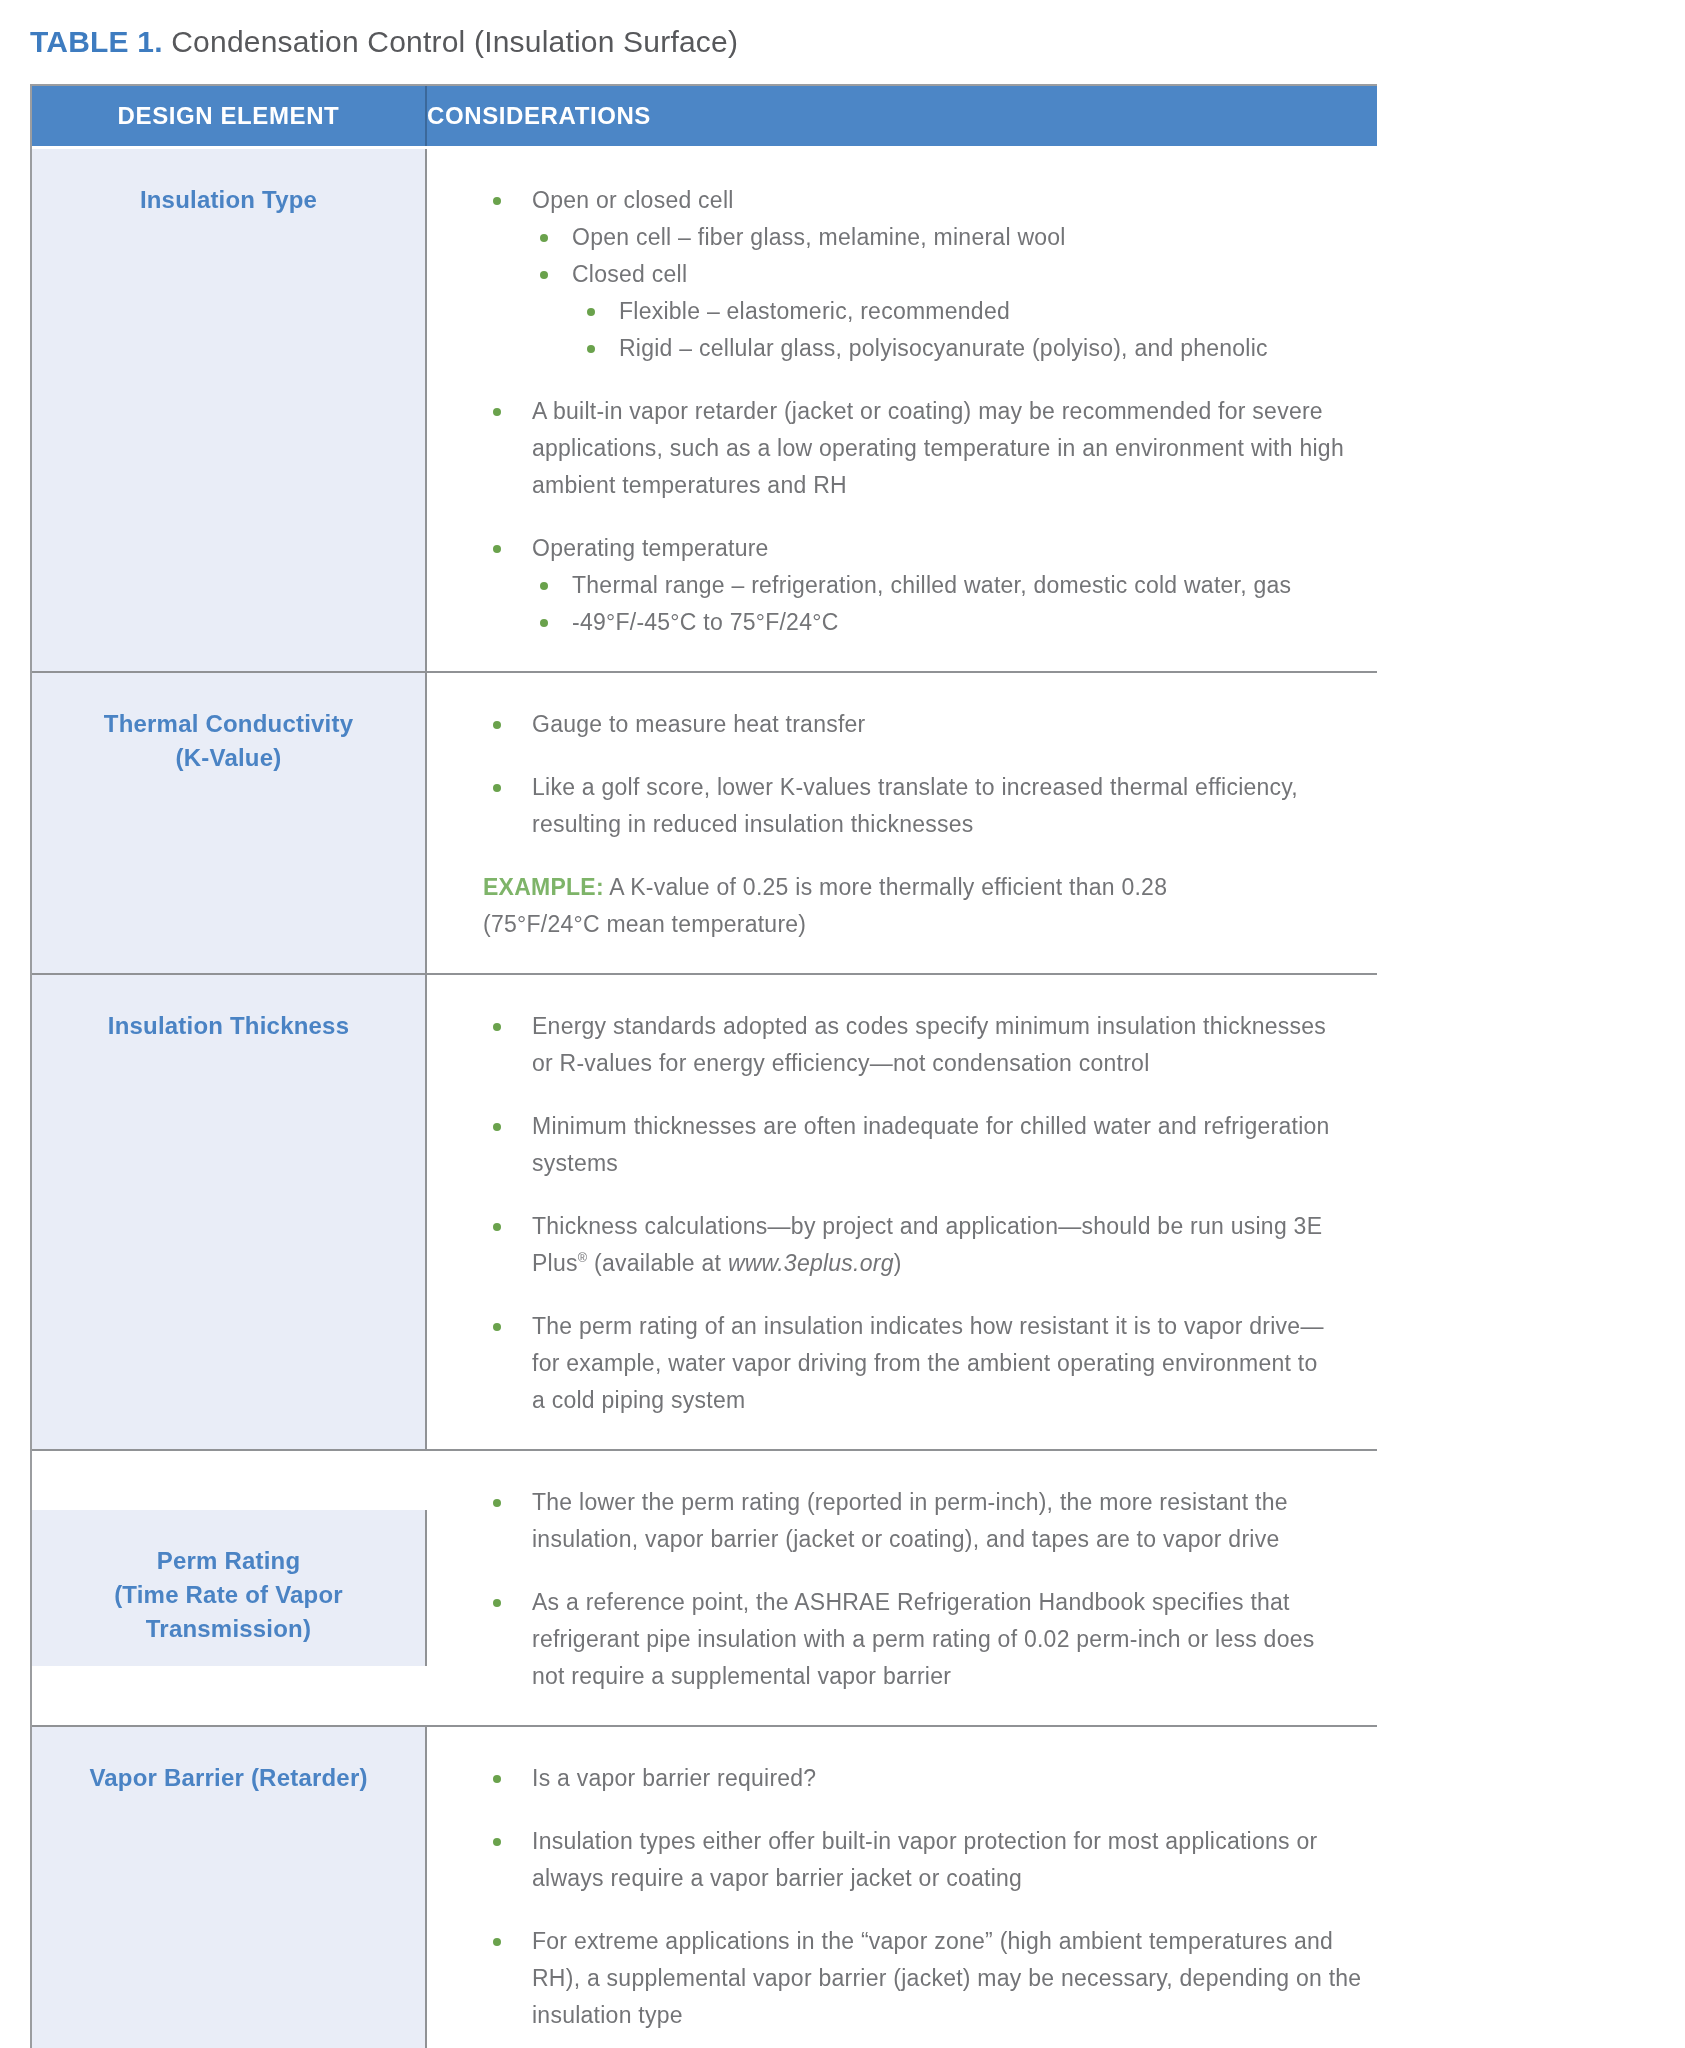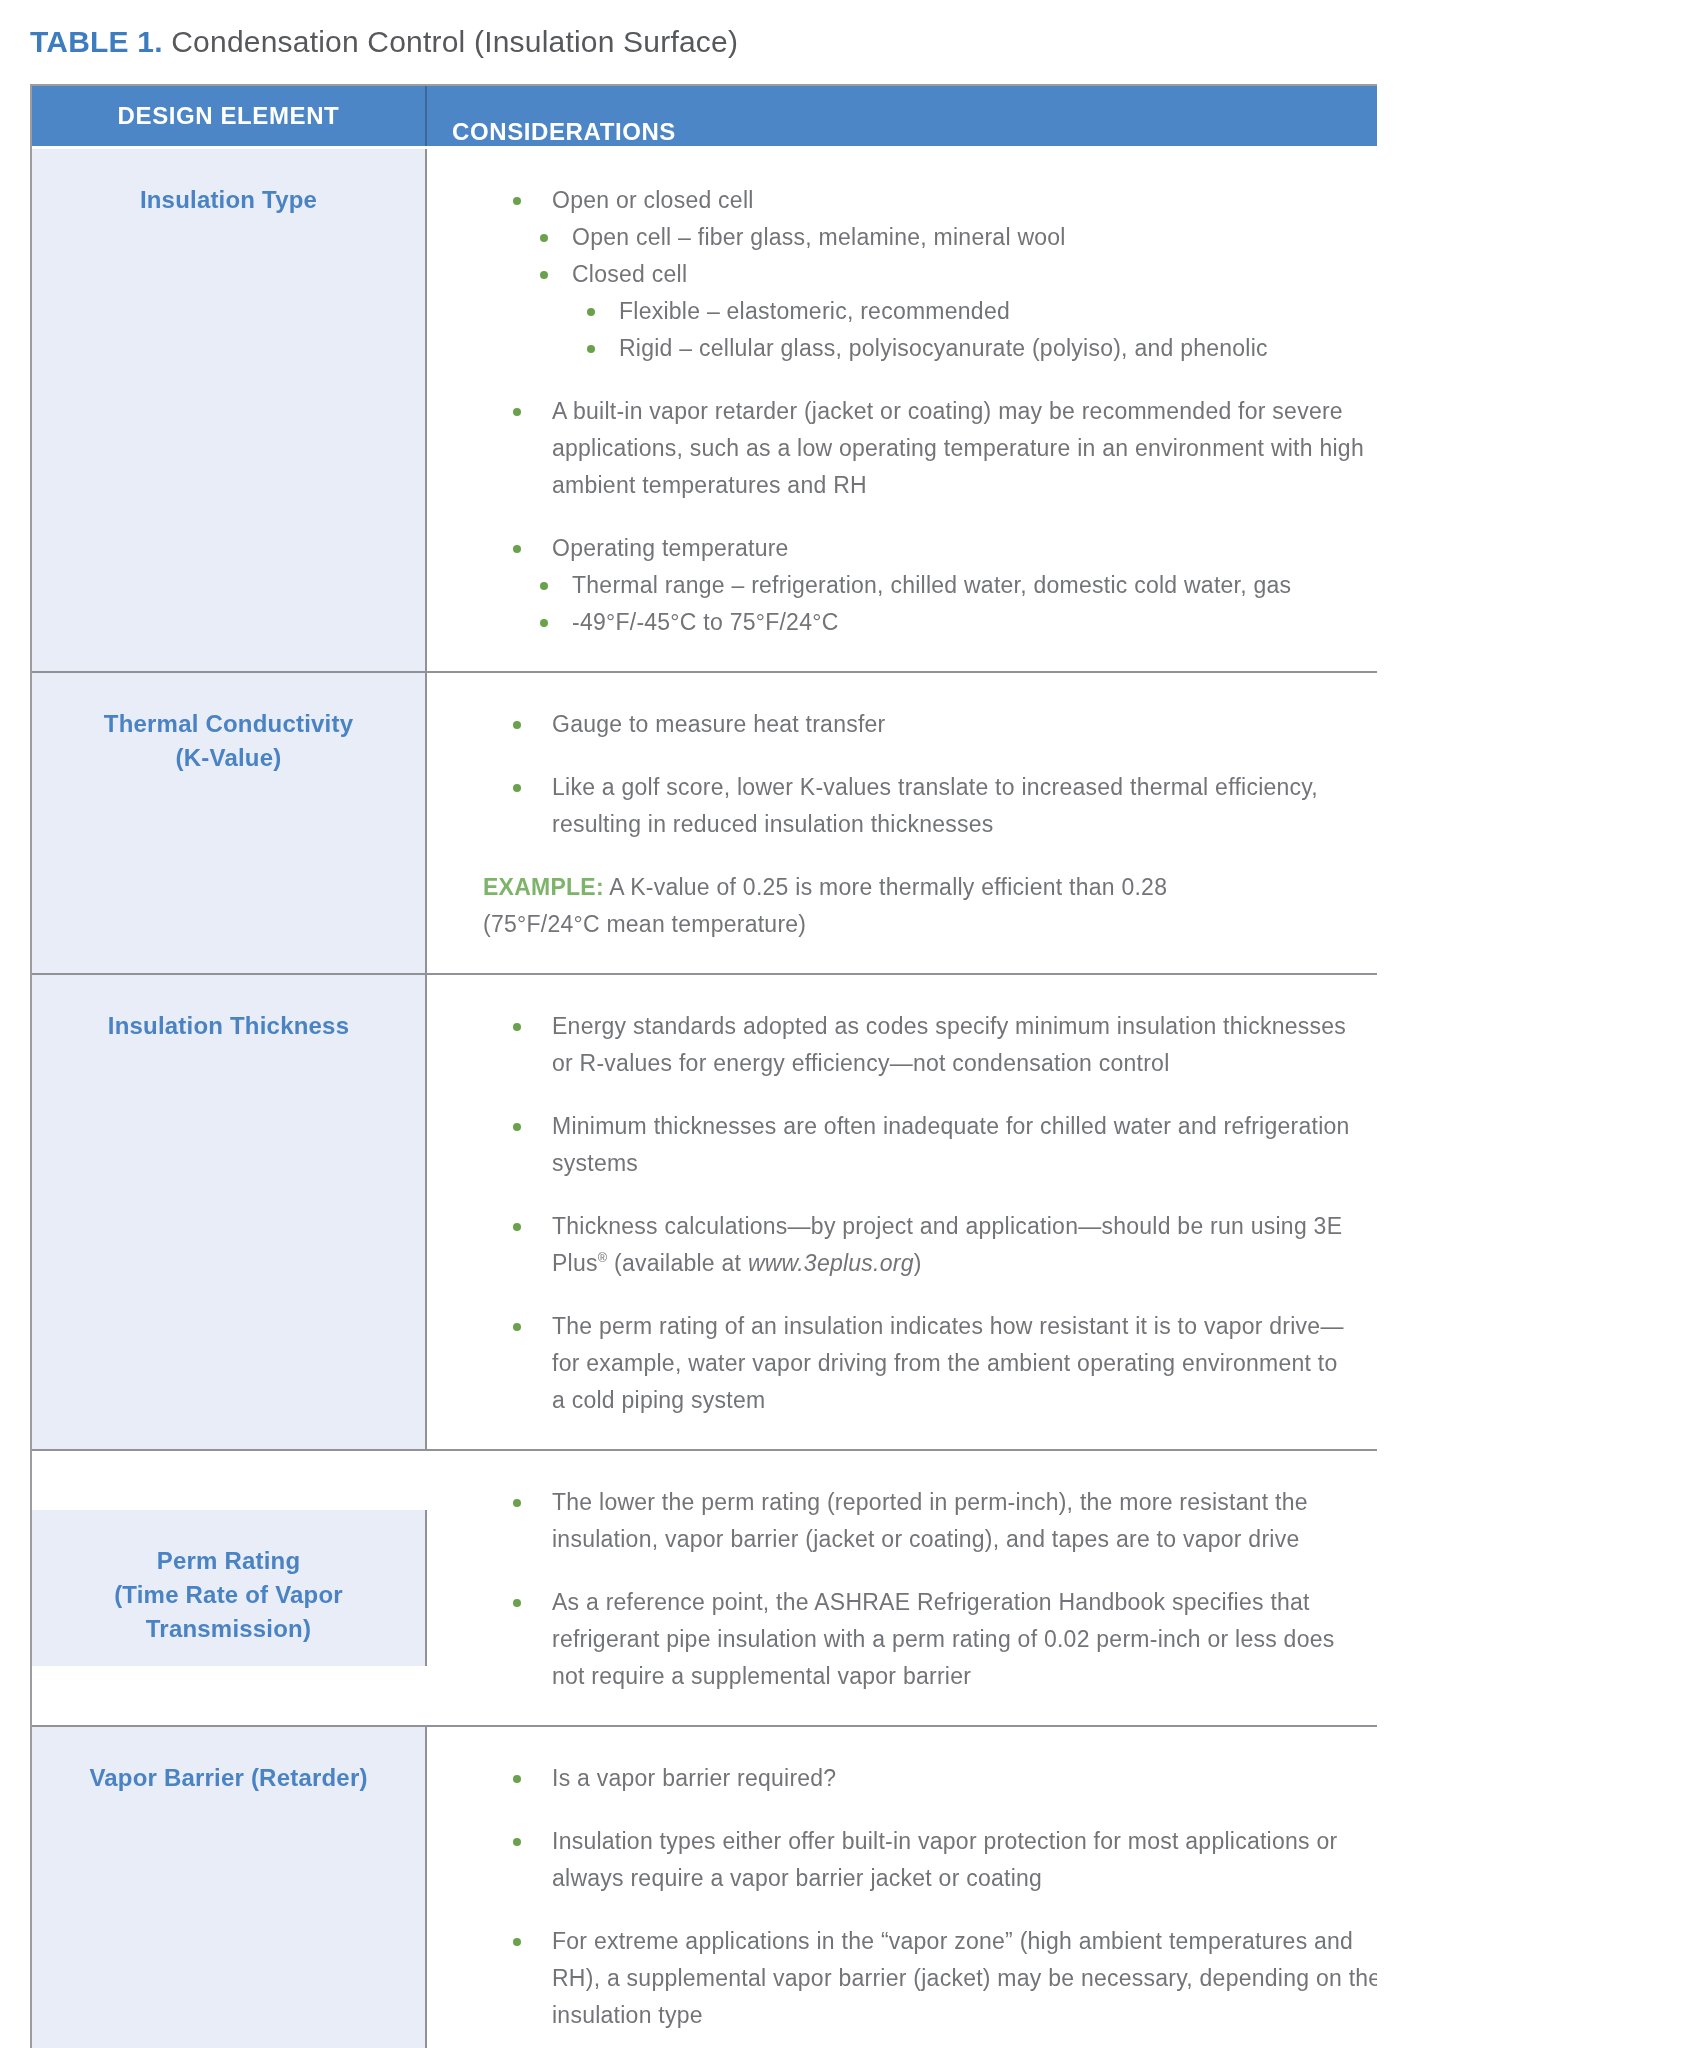--- a/index.html
+++ b/index.html
@@ -13,23 +13,22 @@
   .title-label{color:var(--title_blue);font-weight:bold;}
   .title-text{color:var(--title_gray);font-weight:400;}
 
   .table{
     width:1625px;box-sizing:border-box;
     border:2px solid var(--outer_border);
     background:#ffffff;
   }
   .thead{
     display:flex;background:var(--header_bg);
-    height:60px;align-items:flex-end;
+    height:60px;align-items:center;
     border-bottom:3px solid #ffffff;
-    gap:25px;
   }
   .th{
     color:var(--header_text);font-size:24px;font-weight:bold;letter-spacing:0.6px;
     box-sizing:border-box;
   }
   .th1{width:395px;flex:none;text-align:center;border-right:2px solid rgba(0,0,0,0.22);align-self:stretch;display:flex;align-items:center;justify-content:center;}
   .th2{flex:1;}
 
   .tr{display:flex;border-top:2px solid var(--border_gray);}
   .tr:first-child{border-top:none;}
@@ -47,21 +46,21 @@
   .content-cell{
     flex:1;box-sizing:border-box;
     padding:33px 60px 30px 0;
   }
   .item{display:flex;align-items:flex-start;color:var(--body_text);font-size:23px;line-height:37px;letter-spacing:0.25px;}
   .item .bullet{
     width:8px;height:8px;border-radius:50%;
     background:var(--bullet_green);flex:none;margin-top:15px;
   }
   .item .text{white-space:pre-wrap;}
-  .l1{padding-left:66px;margin-left:20px;} .l1 .bullet{margin-right:31px;}
+  .l1{padding-left:66px;} .l1 .bullet{margin-right:31px;}
   .l2{padding-left:113px;} .l2 .bullet{margin-right:24px;}
   .l3{padding-left:160px;} .l3 .bullet{margin-right:24px;}
   .l0{padding-left:56px;}
   .gap{margin-top:26px;}
   .seg-example{color:var(--example_green);font-weight:bold;}
   .seg-italic{font-style:italic;}
   sup.seg-sup{font-size:0.55em;line-height:0;}
 </style>
 </head>
 <body>

